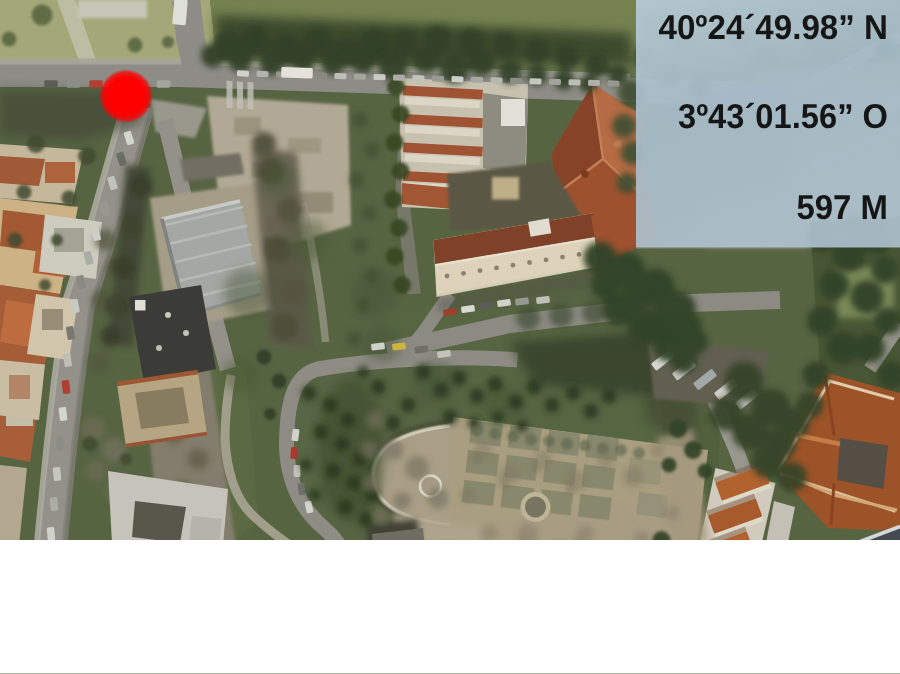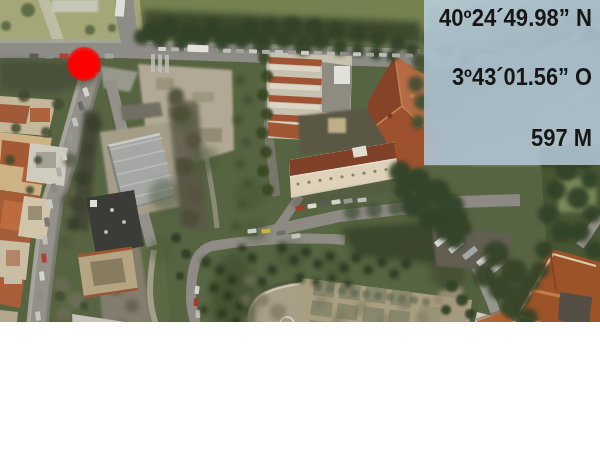--- a/index.html
+++ b/index.html
@@ -1,16 +1,16 @@
 <!DOCTYPE html>
 <html><head>
 <meta charset="utf-8">
 <style>
 html,body{margin:0;padding:0;}
-#wrap{position:relative;width:600px;height:322px;overflow:hidden;font-family:"Liberation Sans",sans-serif;background:#bef264;}
+#wrap{position:relative;width:600px;height:360px;overflow:hidden;font-family:"Liberation Sans",sans-serif;background:#bef264;}
 </style>
 </head>
 <body>
 <div id="wrap">
 <svg width="600" height="449" viewBox="0 0 600 449" xmlns="http://www.w3.org/2000/svg">
 <defs>
 <filter id="b05" x="-20%" y="-20%" width="140%" height="140%">
           <feGaussianBlur stdDeviation="0.5"></feGaussianBlur>
         </filter>
 <filter id="b1" x="-40%" y="-40%" width="180%" height="180%">

